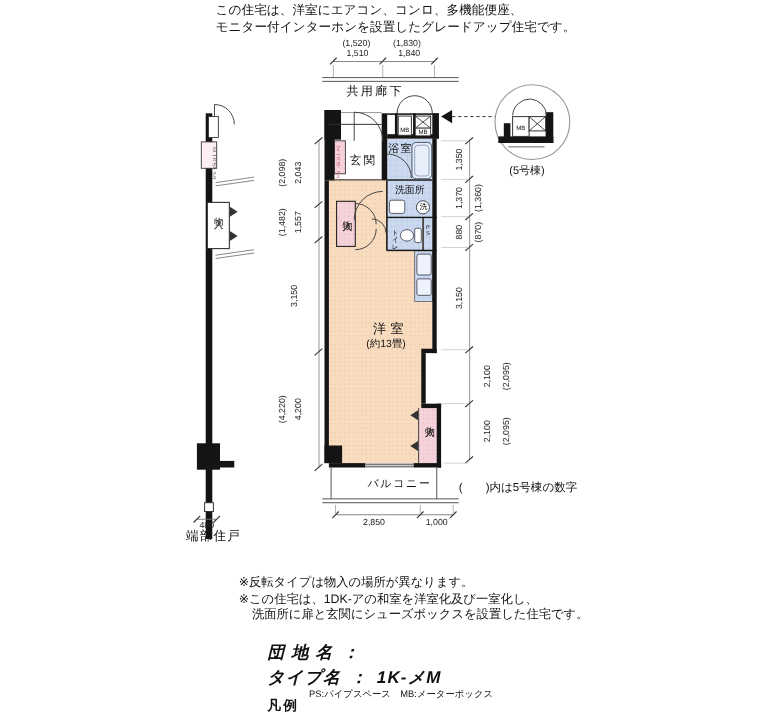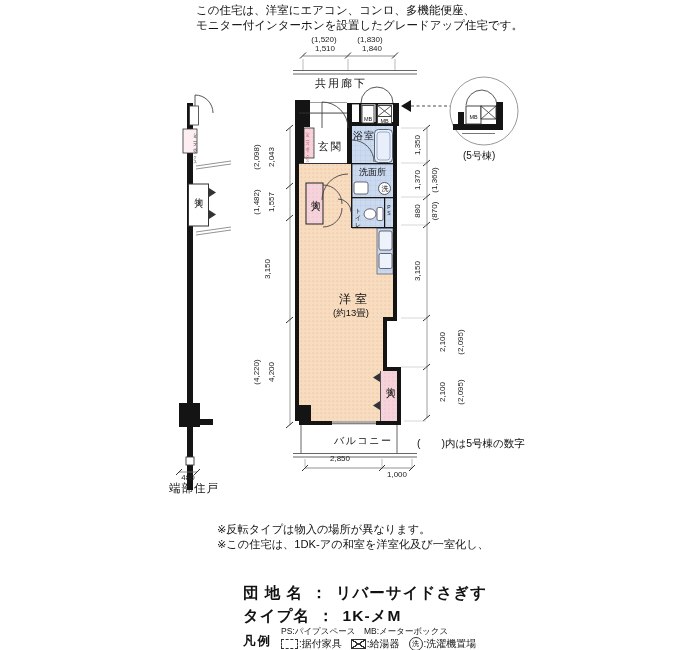--- a/index.html
+++ b/index.html
@@ -6,21 +6,21 @@
   #canvas{position:relative;width:700px;height:650px;background:#ffffff;overflow:hidden;
           font-family:"Liberation Sans","DejaVu Sans",sans-serif;color:#111;}
   .lbl{position:absolute;white-space:nowrap;color:#111;line-height:1.2;}
   .ctr{text-align:center;}
   .vtext{writing-mode:vertical-rl;text-orientation:upright;letter-spacing:1px;}
   .vtiny{writing-mode:vertical-rl;text-orientation:upright;letter-spacing:0;line-height:1;}
   .dim{position:absolute;font-size:8px;color:#222;white-space:nowrap;text-align:center;}
   .vdim{position:absolute;width:54px;height:10px;line-height:10px;font-size:8px;color:#222;
         text-align:center;transform:rotate(-90deg);white-space:nowrap;}
   .note-line{position:absolute;font-size:11.2px;color:#111;white-space:nowrap;}
-  .title-row{position:absolute;display:flex;align-items:center;white-space:nowrap;}
+  .title-row{position:absolute;display:flex;align-items:center;white-space:nowrap;font-style:italic;}
   .t-big{font-size:15.5px;font-weight:700;letter-spacing:1px;}
   .legend-small{position:absolute;font-size:8.5px;color:#111;white-space:nowrap;}
   .legend-row{position:absolute;display:flex;align-items:center;font-size:10px;white-space:nowrap;}
   .icon-dashedbox{display:inline-block;width:15px;height:8px;border:1px dashed #333;margin-right:1px;}
   .icon-xbox{display:inline-block;width:13px;height:8px;border:1px solid #333;margin-right:1px;
     background:
       linear-gradient(to top right,transparent 45%,#333 45%,#333 55%,transparent 55%),
       linear-gradient(to bottom right,transparent 45%,#333 45%,#333 55%,transparent 55%);}
   .icon-circle{display:inline-block;width:12px;height:12px;border:1px solid #333;border-radius:50%;
     font-size:7px;line-height:12px;text-align:center;margin-right:1px;}
@@ -259,52 +259,42 @@
   <div class="vdim" style="left:391px;top:175px;">1,370</div>
   <div class="vdim" style="left:408px;top:175px;">(1,360)</div>
   <div class="vdim" style="left:391px;top:206px;">880</div>
   <div class="vdim" style="left:408px;top:206px;">(870)</div>
   <div class="vdim" style="left:391px;top:266px;">3,150</div>
   <div class="vdim" style="left:416px;top:337px;">2,100</div>
   <div class="vdim" style="left:434px;top:337px;">(2,095)</div>
   <div class="vdim" style="left:416px;top:387px;">2,100</div>
   <div class="vdim" style="left:434px;top:387px;">(2,095)</div>
 
-  <div class="dim" style="left:315px;top:454px;width:50px;">2,850</div>
+  <div class="dim" style="left:315px;top:470px;width:50px;">2,850</div>
   <div class="dim" style="left:377px;top:470px;width:40px;">1,000</div>
 
   <div class="lbl" style="left:417px;top:437px;font-size:10.5px;">(　　)内は5号棟の数字</div>
 
   <div class="lbl ctr" style="left:466px;top:114px;width:15px;font-size:5.5px;">MB</div>
   <div class="lbl" style="left:463px;top:150px;font-size:10px;">(5号棟)</div>
 
   <div class="lbl vtiny" style="left:183.5px;top:130px;font-size:4px;width:13px;height:22px;">シューズボックス</div>
   <div class="lbl vtext" style="left:194px;top:191px;font-size:8.5px;height:30px;">物入</div>
   <div class="dim" style="left:176px;top:473px;width:24px;">480</div>
   <div class="lbl" style="left:169px;top:482px;font-size:11.5px;letter-spacing:1px;">端部住戸</div>
 
   <div class="note-line" style="left:217px;top:522px;">※反転タイプは物入の場所が異なります。</div>
   <div class="note-line" style="left:217px;top:537px;">※この住宅は、1DK-アの和室を洋室化及び一室化し、</div>
+  <div class="note-line" style="left:229px;top:551px;">洗面所に扉と玄関にシューズボックスを設置した住宅です。</div>
 
   <div class="title-row" style="left:243px;top:583px;">
     <span class="t-big">団 地 名</span>
     <span class="t-big" style="margin:0 8px;">：</span>
-    <span class="t-big">リバーサイドさぎす</span>
   </div>
   <div class="title-row" style="left:243px;top:606px;">
     <span class="t-big">タイプ名</span>
     <span class="t-big" style="margin:0 8px;">：</span>
     <span class="t-big">1K-メM</span>
   </div>
   <div class="lbl" style="left:243px;top:634px;font-size:12.5px;font-weight:700;letter-spacing:2px;">凡例</div>
   <div class="legend-small" style="left:281px;top:626px;">PS:パイプスペース　MB:メーターボックス</div>
-  <div class="legend-row" style="left:281px;top:637px;">
-    <span class="icon-dashedbox"></span>
-    <span>:据付家具</span>
-    <span class="gap"></span>
-    <span class="icon-xbox"></span>
-    <span>:給湯器</span>
-    <span class="gap"></span>
-    <span class="icon-circle">洗</span>
-    <span>:洗濯機置場</span>
-  </div>
 
 </div>
 
 </body></html>

